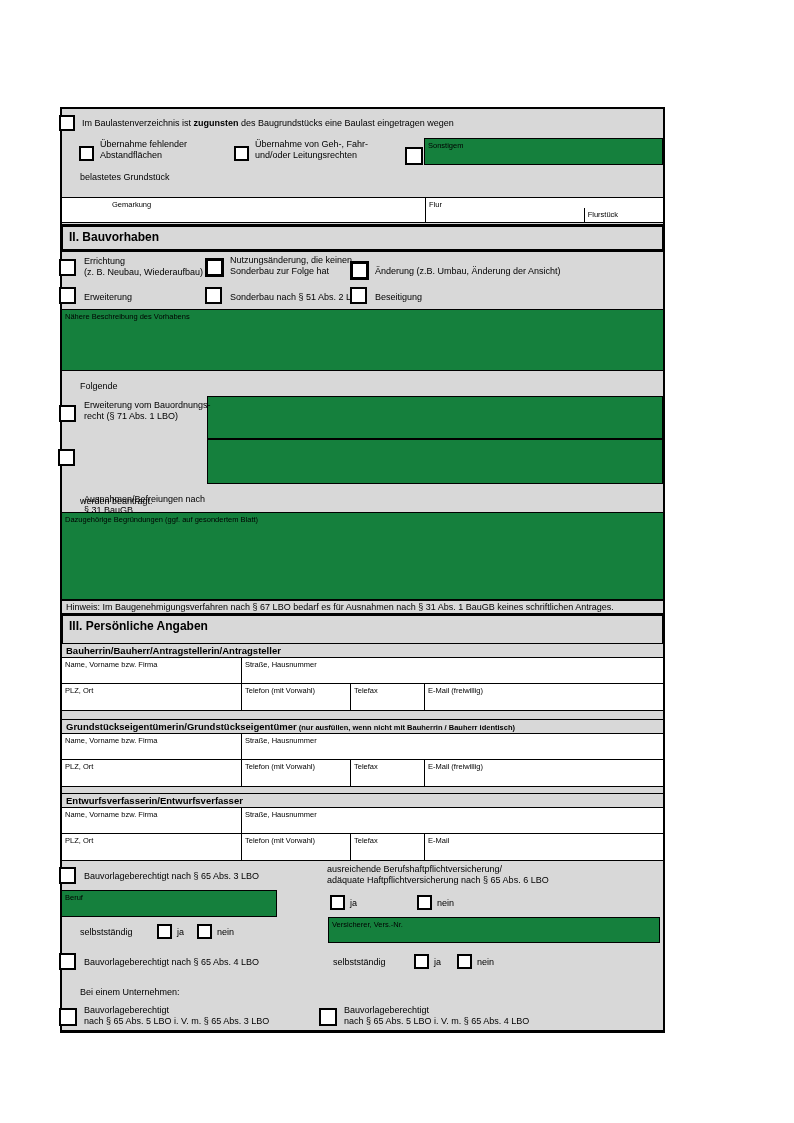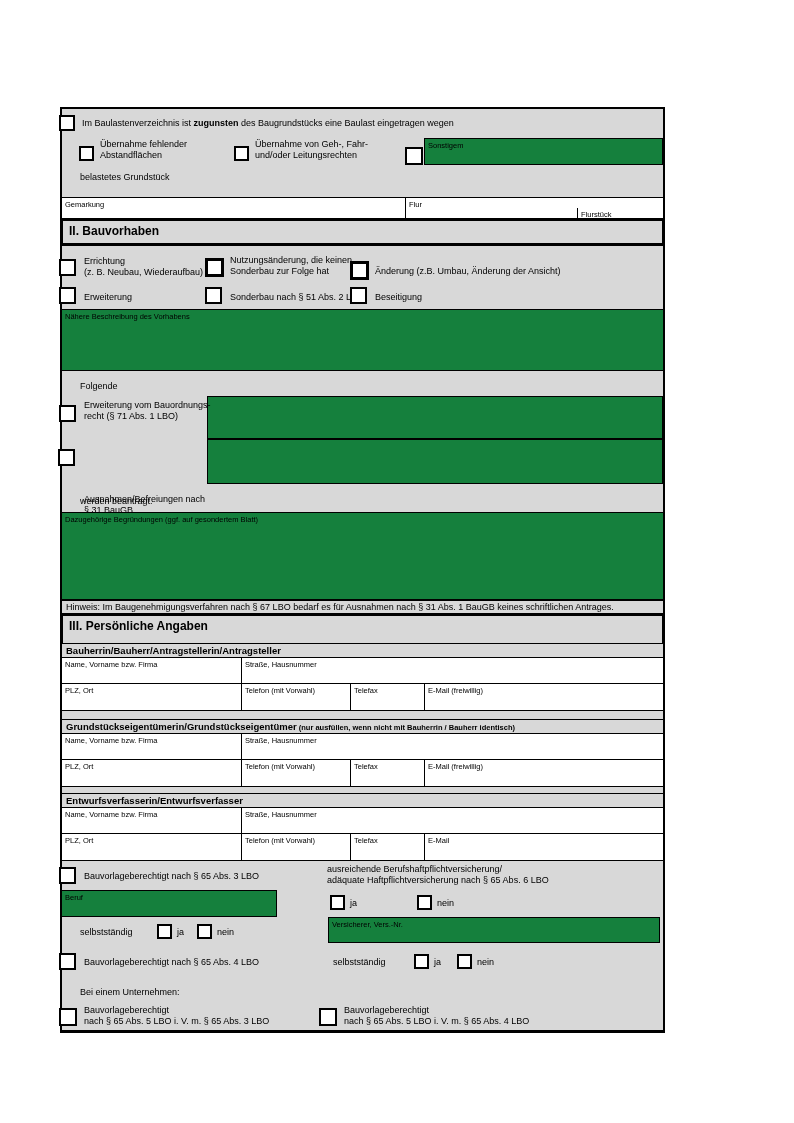--- a/index.html
+++ b/index.html
@@ -52,33 +52,33 @@
       <div>und/oder Leitungsrechten</div>
     </div>
 
     <div class="cb xl" style="left:343px;top:38px;"></div>
     <div class="wbox" style="left:362px;top:29px;width:239px;height:27px;">
       <span class="lbl">Sonstigem</span>
     </div>
 
     <div class="t" style="left:18px;top:63px;">belastetes Grundstück</div>
 
-    <div class="prow" style="top:88px;height:26px;border-top:1px solid #000;">
+    <div class="prow" style="top:88px;height:26px;border-top:1px solid #000;padding-left:47px;">
       <div class="cell" style="width:343px;">
         <span class="lbl">Gemarkung</span>
       </div>
       <div class="cell" style="width:172px;">
         <span class="lbl">Flur</span>
       </div>
       <div class="cell" style="width:86px;margin-top:10px;">
         <span class="lbl">Flurstück</span>
       </div>
     </div>
 
-    <div class="hdr" style="top:109px;">II. Bauvorhaben</div>
+    <div class="hdr" style="top:115px;">II. Bauvorhaben</div>
 
     <div class="cb lg" style="left:-3px;top:150px;"></div>
     <div class="t" style="left:22px;top:147px;">
       <div>Errichtung</div>
       <div>(z. B. Neubau, Wiederaufbau)</div>
     </div>
 
     <div class="cb bold" style="left:143px;top:149px;"></div>
     <div class="t" style="left:168px;top:146px;">
       <div>Nutzungsänderung, die keinen</div>

